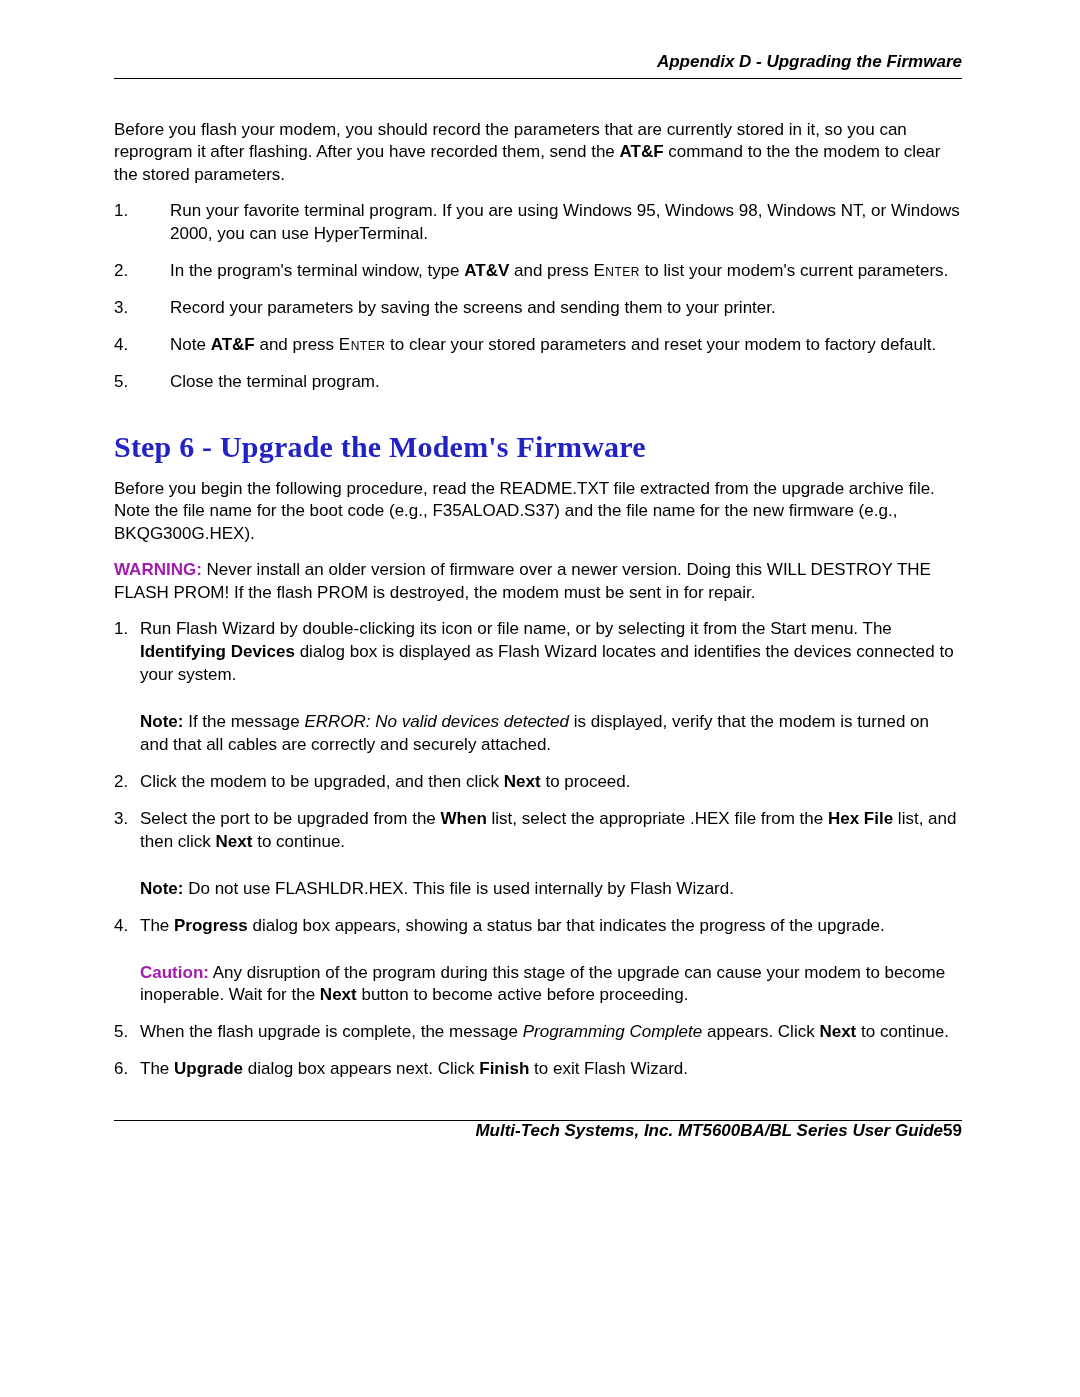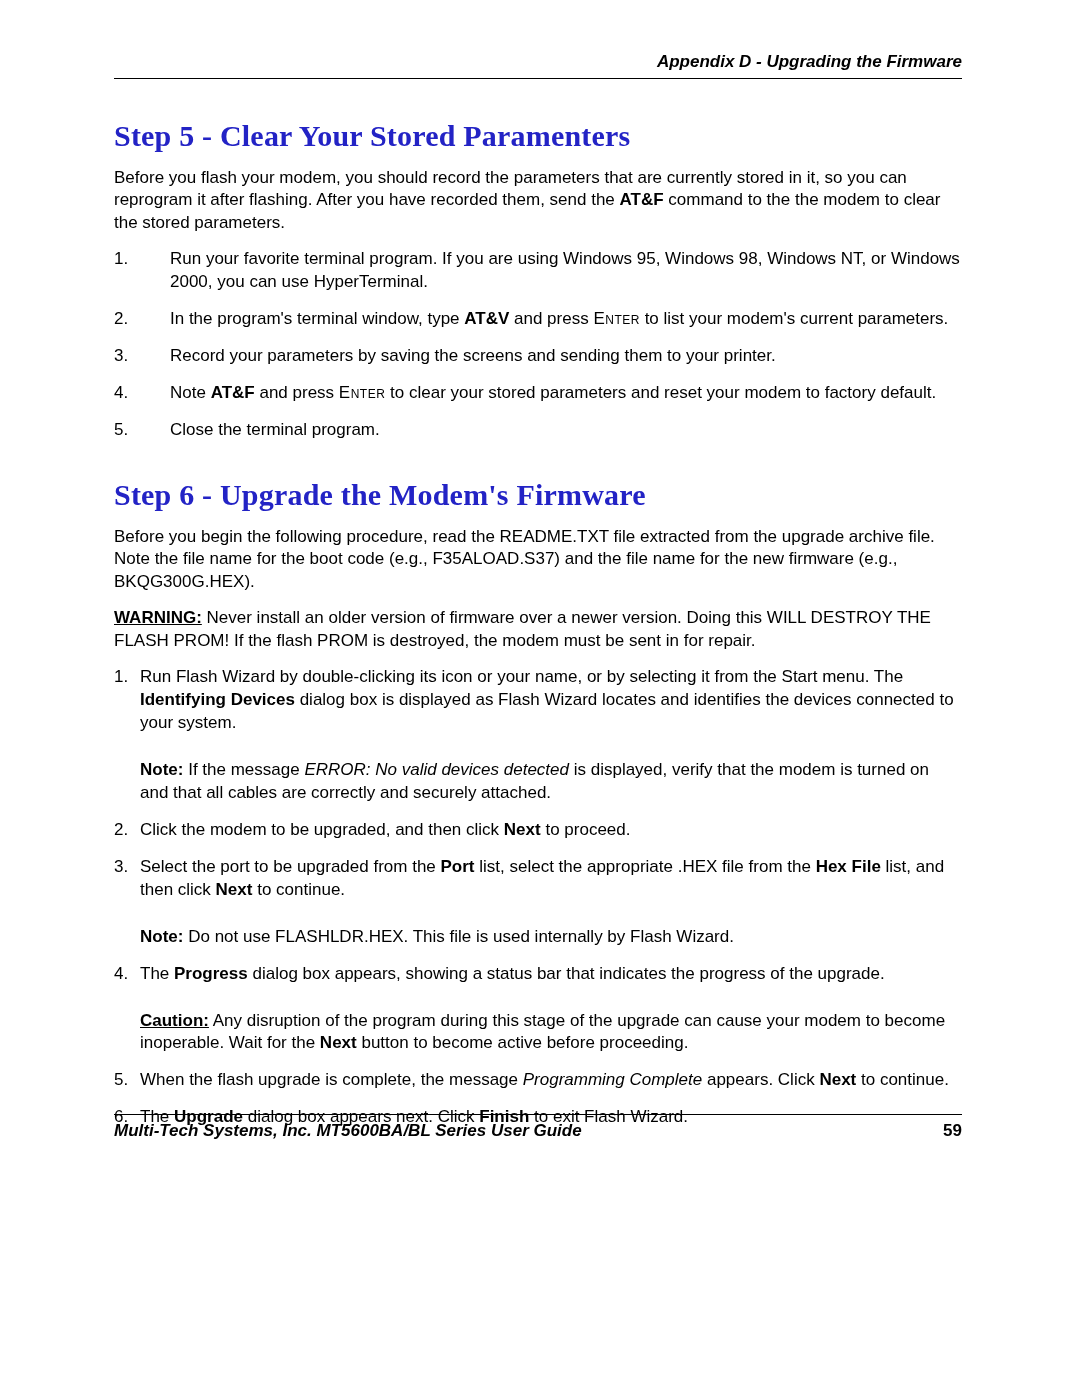--- a/index.html
+++ b/index.html
@@ -59,46 +59,44 @@
   }
   ol.numlist > li .txt {
     flex: 1;
   }
   ol.numlist > li .txt .sub {
     margin-top: 24px;
   }
   .b { font-weight: bold; }
   .i { font-style: italic; }
   .sc { font-variant: small-caps; letter-spacing: 0.5px; }
-  .red { color: #000000; text-decoration: underline; }
+  .red { color: #a21caf; }
   .footer {
     position: absolute;
     left: 114px;
     right: 118px;
     bottom: 52px;
     border-top: 1px solid #000;
-    padding-top: 6px;
     font-style: italic;
     font-weight: bold;
     font-size: 17px;
     display: flex;
-    justify-content: space-between;
+    justify-content: flex-end;
   }
   .footer .pgnum {
     font-style: normal;
   }
 </style>
 </head>
 <body>
 
 <div class="page">
 
   <div class="running-header">Appendix D - Upgrading the Firmware</div>
 
-  <h2 class="step">Step 5 - Clear Your Stored Paramenters</h2>
 
   <p class="body">
     <span>Before you flash your modem, you should record the parameters that are currently stored in it, so you can reprogram it after flashing. After you have recorded them, send the </span><span class="b">AT&amp;F</span><span> command to the the modem to clear the stored parameters.</span>
   </p>
 
   <ol class="numlist">
     <li>
       <span class="num">1.</span>
       <span class="txt">Run your favorite terminal program. If you are using Windows 95, Windows 98, Windows NT,  or Windows 2000, you can use HyperTerminal.</span>
     </li>
@@ -129,36 +127,36 @@
   <p class="body">Before you begin the following procedure, read the README.TXT file extracted from the upgrade archive file. Note the file name for the boot code (e.g., F35ALOAD.S37) and the file name for the new firmware (e.g., BKQG300G.HEX).</p>
 
   <p class="body">
     <span class="b red">WARNING:</span><span> Never install an older version of firmware over a newer version. Doing this WILL DESTROY THE FLASH PROM! If the flash PROM is destroyed, the modem must be sent in for repair.</span>
   </p>
 
   <ol class="numlist tight">
     <li>
       <span class="num">1.</span>
       <span class="txt">
-        <span>Run Flash Wizard by double-clicking its icon or your name, or by selecting it from the Start menu. The </span><span class="b">Identifying Devices</span><span> dialog box is displayed as Flash Wizard locates and identifies the devices connected to your system.</span>
+        <span>Run Flash Wizard by double-clicking its icon or file name, or by selecting it from the Start menu. The </span><span class="b">Identifying Devices</span><span> dialog box is displayed as Flash Wizard locates and identifies the devices connected to your system.</span>
         <div class="sub">
           <span class="b">Note:</span><span> If the message </span><span class="i">ERROR: No valid devices detected</span><span> is displayed, verify that the modem is turned on and that all cables are correctly and securely attached.</span>
         </div>
       </span>
     </li>
     <li>
       <span class="num">2.</span>
       <span class="txt">
         <span>Click the modem to be upgraded, and then click </span><span class="b">Next</span><span> to proceed.</span>
       </span>
     </li>
     <li>
       <span class="num">3.</span>
       <span class="txt">
-        <span>Select the port to be upgraded from the </span><span class="b">Port</span><span> list, select the appropriate .HEX file from the </span><span class="b">Hex File</span><span> list, and then click </span><span class="b">Next</span><span> to continue.</span>
+        <span>Select the port to be upgraded from the </span><span class="b">When</span><span> list, select the appropriate .HEX file from the </span><span class="b">Hex File</span><span> list, and then click </span><span class="b">Next</span><span> to continue.</span>
         <div class="sub">
           <span class="b">Note:</span><span> Do not use FLASHLDR.HEX. This file is used internally by Flash Wizard.</span>
         </div>
       </span>
     </li>
     <li>
       <span class="num">4.</span>
       <span class="txt">
         <span>The </span><span class="b">Progress</span><span> dialog box appears, showing a status bar that indicates the progress of the upgrade.</span>
         <div class="sub">

